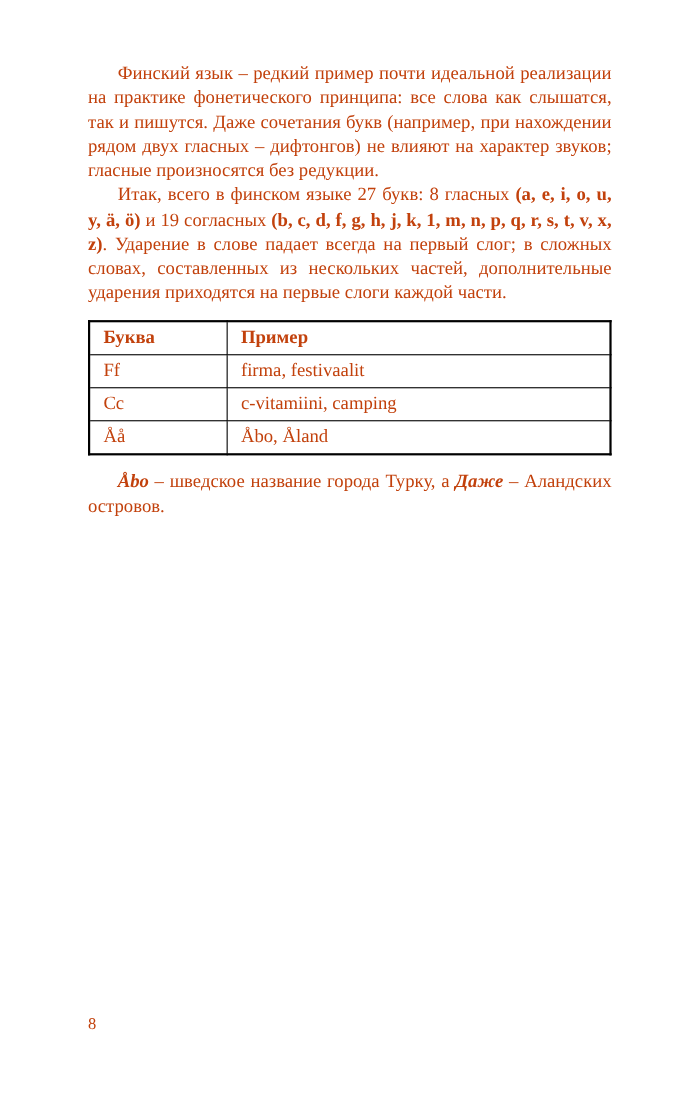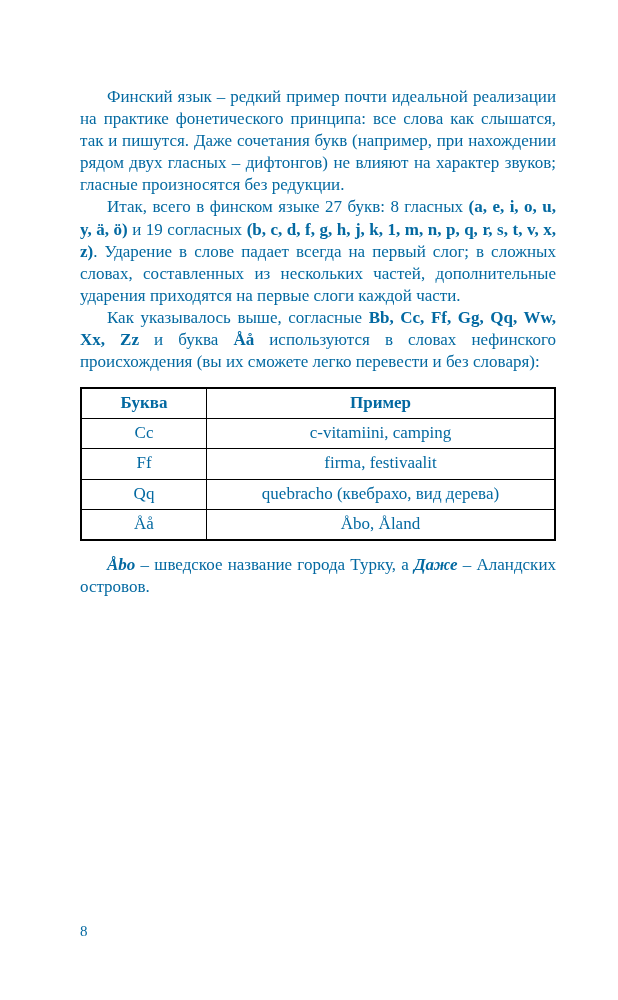--- a/index.html
+++ b/index.html
@@ -5,87 +5,82 @@
   html, body {
     margin: 0;
     padding: 0;
     background: #ffffff;
   }
   .page {
     position: relative;
     width: 618px;
     height: 1000px;
     background: #ffffff;
-    color: #0369a1;
+    color: #c2410c;
     font-family: "Liberation Serif", "DejaVu Serif", serif;
     font-size: 17px;
     line-height: 1.3;
     box-sizing: border-box;
-    padding: 86px 62px 0 80px;
+    padding: 56px 62px 0 80px;
     overflow: hidden;
   }
   .para {
     margin: 0;
     text-align: justify;
     text-indent: 27px;
   }
   .run-b { font-weight: bold; }
   .run-i { font-style: italic; }
   table.letters {
     border-collapse: collapse;
     width: 100%;
     margin: 14px 0 13px 0;
     border: 2px solid #000;
   }
   table.letters th,
   table.letters td {
     border: 1px solid #000;
     padding: 3px 12px 4px 12px;
-    text-align: center;
+    text-align: left;
     vertical-align: middle;
   }
   table.letters th { font-weight: bold; }
   table.letters th:first-child,
   table.letters td:first-child { width: 100px; }
   .footnote { margin-top: 2px; }
   .page-number {
     position: absolute;
     left: 80px;
     top: 922px;
     font-size: 15px;
   }
 </style>
 </head>
 <body>
 
 <div class="page">
   <div class="body-text">
     <p class="para"><span>Финский язык – редкий пример почти идеальной реализации на практике фонетического принципа: все слова как слышатся, так и пишутся. Даже сочетания букв (например, при нахождении рядом двух гласных – дифтонгов) не влияют на характер звуков; гласные произносятся без редукции.</span></p>
     <p class="para"><span>Итак, всего в финском языке 27 букв: 8 гласных </span><span class="run-b">(a, e, i, o, u, y, ä, ö)</span><span> и 19 согласных </span><span class="run-b">(b, c, d, f, g, h, j, k, 1, m, n, p, q, r, s, t, v, x, z)</span><span>. Ударение в слове падает всегда на первый слог; в сложных словах, составленных из нескольких частей, дополнительные ударения приходятся на первые слоги каждой части.</span></p>
-    <p class="para"><span>Как указывалось выше, согласные </span><span class="run-b">Bb, Cc, Ff, Gg, Qq, Ww, Xx, Zz</span><span> и буква </span><span class="run-b">Åå</span><span> используются в словах нефинского происхождения (вы их сможете легко перевести и без словаря):</span></p>
 
     <table class="letters">
       <thead>
         <tr>
           <th>Буква</th>
           <th>Пример</th>
         </tr>
       </thead>
       <tbody>
           <tr>
-            <td>Cc</td>
-            <td>c-vitamiini, camping</td>
-          </tr>
-          <tr>
             <td>Ff</td>
             <td>firma, festivaalit</td>
           </tr>
           <tr>
-            <td>Qq</td>
-            <td>quebracho (квебрахо, вид дерева)</td>
+            <td>Cc</td>
+            <td>c-vitamiini, camping</td>
           </tr>
           <tr>
             <td>Åå</td>
             <td>Åbo, Åland</td>
           </tr>
         </tbody>
     </table>
 
     <p class="para footnote"><span class="run-b run-i">Åbo</span><span> – шведское название города Турку, а </span><span class="run-b run-i">Даже</span><span> – Аландских островов.</span></p>
   </div>

